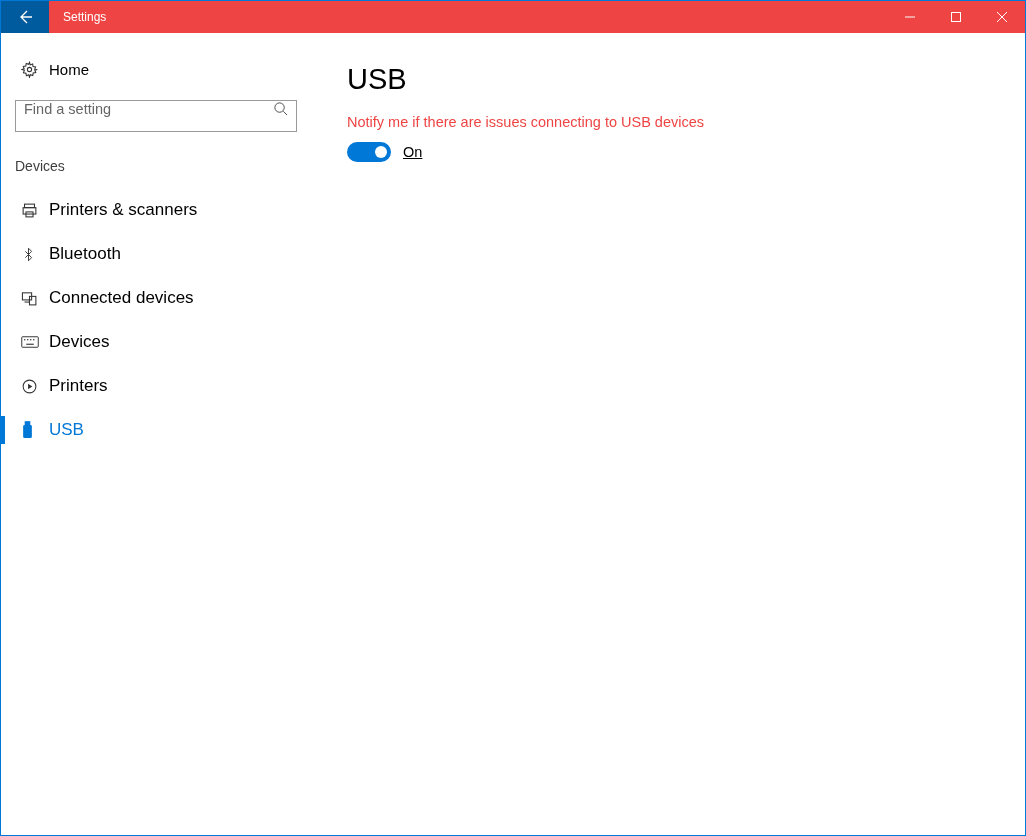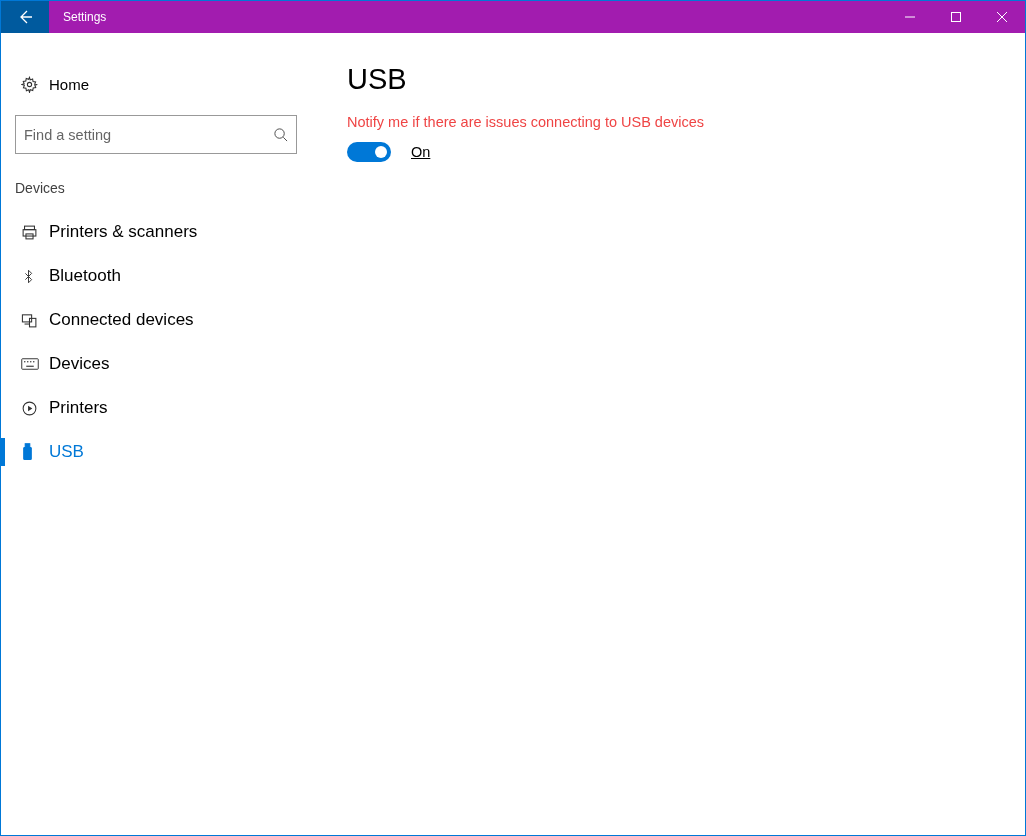--- a/index.html
+++ b/index.html
@@ -10,21 +10,21 @@
     }
     body {
       width: 1026px;
       height: 836px;
       background: #ffffff;
       overflow: hidden;
       border: 1px solid #0078d7;
     }
     .titlebar {
       height: 32px;
-      background: #a21caf;
+      background: #ef4444;
       display: flex;
       align-items: stretch;
       color: #ffffff;
     }
     .titlebar-back {
       width: 48px;
       background: #005a9e;
       display: flex;
       align-items: center;
       justify-content: center;
@@ -49,40 +49,39 @@
       cursor: pointer;
     }
     .content-area {
       display: flex;
       height: calc(100% - 32px);
     }
     .sidebar {
       width: 310px;
       padding-top: 20px;
       flex-shrink: 0;
-      margin-top: 15px;
     }
     .home-row {
       display: flex;
       align-items: center;
       padding: 8px 14px 10px 20px;
       cursor: pointer;
       font-size: 15px;
     }
     .home-row .icon-wrap {
       width: 28px;
       display: flex;
       justify-content: flex-start;
     }
     .search-box {
       margin: 12px 14px 20px 14px;
       display: flex;
-      align-items: center;
+      align-items: flex-start;
       border: 1px solid #999999;
-      height: 39px;
+      height: 32px;
       padding: 0 8px;
       background: #ffffff;
     }
     .search-input {
       border: none;
       outline: none;
       flex: 1;
       font-size: 14.5px;
       color: #333;
       background: transparent;
@@ -137,21 +136,21 @@
       margin-bottom: 18px;
     }
     .setting-desc {
       font-size: 14.5px;
       color: #ef4444;
       margin-bottom: 12px;
     }
     .toggle-row {
       display: flex;
       align-items: center;
-      gap: 20px;
+      gap: 12px;
       text-decoration: underline;
     }
     .toggle {
       width: 44px;
       height: 20px;
       border-radius: 10px;
       background: #0078d7;
       position: relative;
       cursor: pointer;
     }

